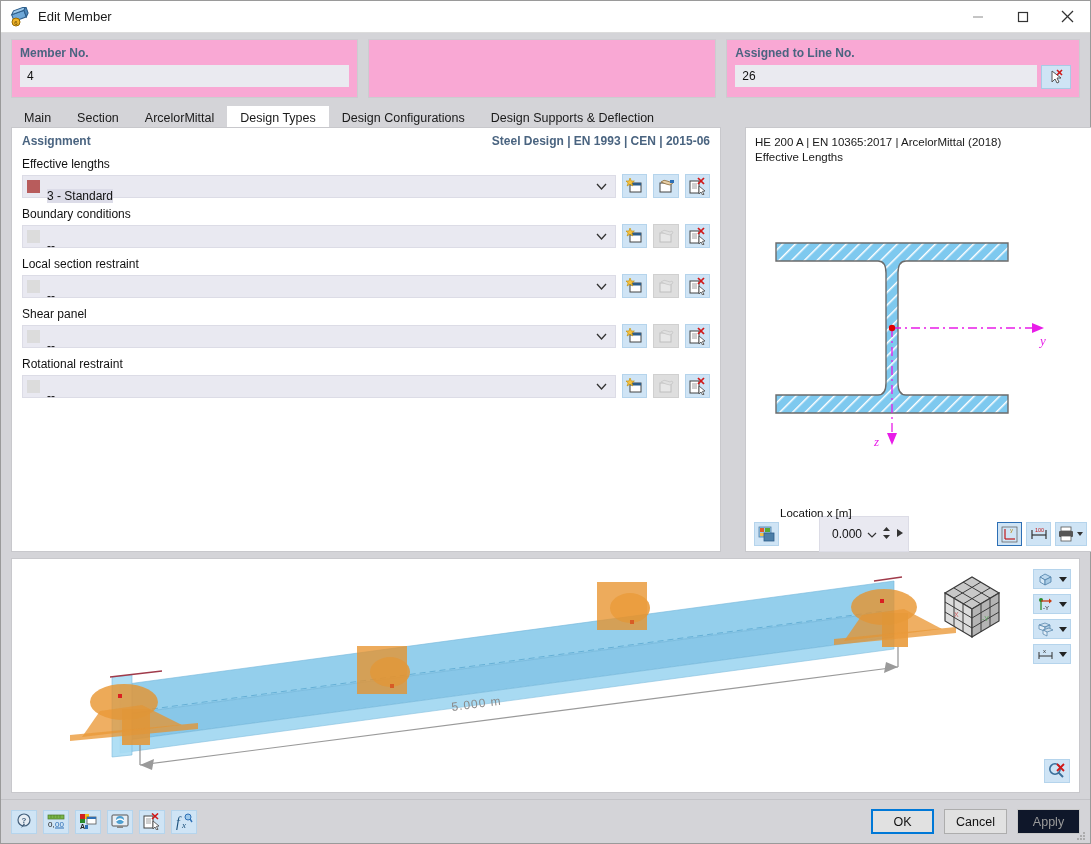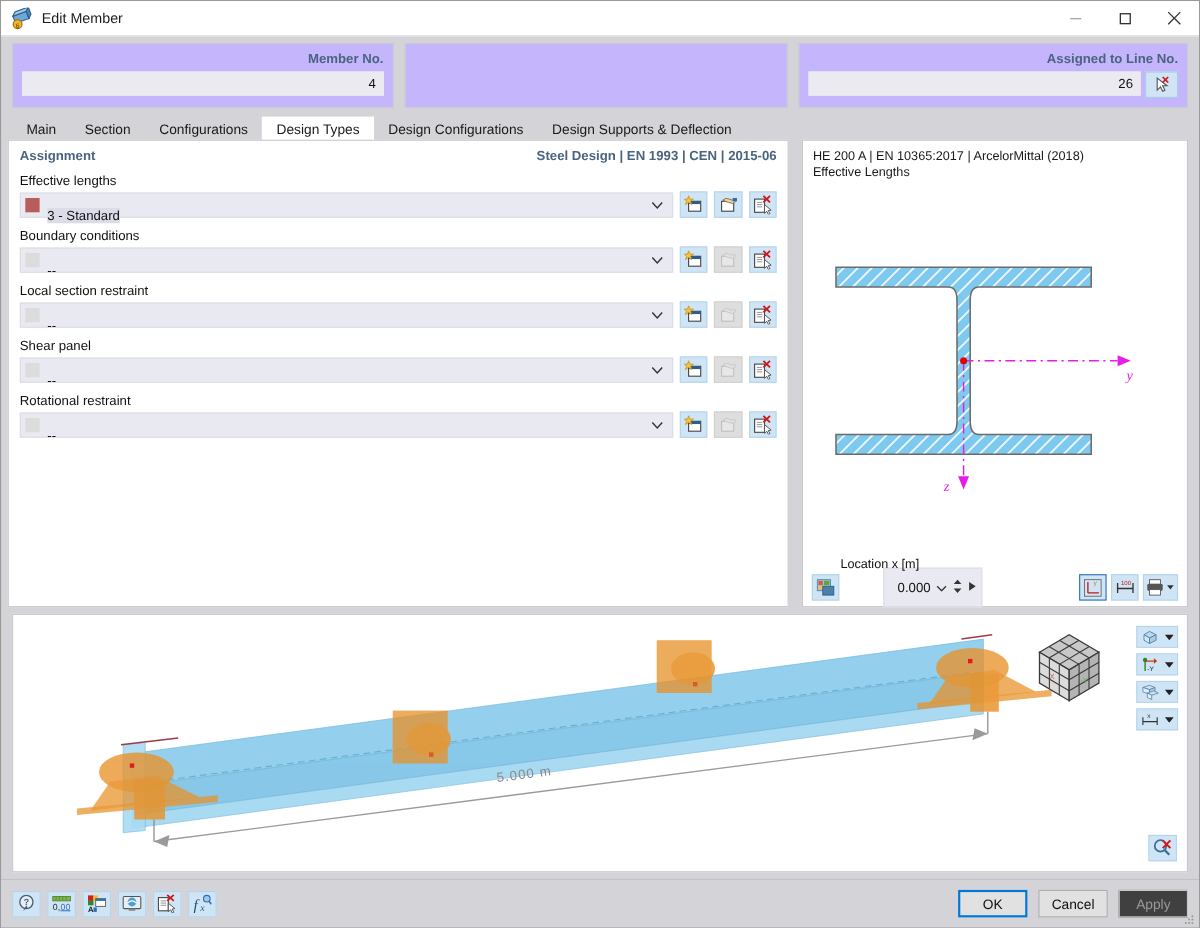--- a/index.html
+++ b/index.html
@@ -37,23 +37,23 @@
     color: #333;
   }
 
   
   .headerrow {
     display: flex; gap: 10px;
     padding: 6px 10px 4px 10px;
     flex: 0 0 auto;
   }
   .hgroup {
-    background: #c4b5fd; border: 1px solid #ccccd0;
+    background: #f9a8d4; border: 1px solid #ccccd0;
     padding: 6px 8px 8px 8px;
-    display: flex; flex-direction: column; text-align: right;
+    display: flex; flex-direction: column;
   }
   .hgroup.g1 { width: 348px; }
   .hgroup.g2 { width: 350px; }
   .hgroup.g3 { width: 355px; }
   .hlabel {
     color: #4a6480; font-weight: bold; font-size: 12px;
     margin-bottom: 5px;
   }
   .hfieldwrap { display: flex; align-items: stretch; gap: 4px; }
   .hfield {
@@ -72,21 +72,21 @@
     flex: 0 0 auto;
   }
   .tab {
     padding: 4px 12px 5px 12px; font-size: 12.5px; color: #1a1a1a;
     background: #d4d4d8; border: 1px solid transparent; border-bottom: none;
     position: relative; top: 1px;
   }
   .tab.active { background: #ffffff; }
 
   
-  .bodywrap { display: flex; gap: 12px; padding: 0 10px; flex: 0 0 425px; justify-content: flex-end; }
+  .bodywrap { display: flex; gap: 24px; padding: 0 10px; flex: 0 0 425px; }
   .leftpanel {
     width: 710px; background: #ffffff; border: 1px solid #c8c8cc;
     padding: 6px 10px 8px 10px; position: relative;
   }
   .asgrow { display: flex; justify-content: space-between; margin-bottom: 9px; }
   .assignment { color: #4a6480; font-weight: bold; font-size: 12px; }
   .standard { color: #4a6480; font-weight: bold; font-size: 12px; }
 
   .formrow { margin-bottom: 9px; }
   .flabel { font-size: 12px; color: #111; margin-bottom: 3px; }
@@ -155,21 +155,21 @@
     width: 26px; height: 24px; background: #cfe4f5; border: 1px solid #b5d4ec;
     display: flex; align-items: center; justify-content: center; position: relative;
   }
   .dlgbtns { margin-left: auto; display: flex; gap: 10px; }
   .dbtn {
     width: 63px; height: 25px; font-size: 12.5px; color: #111;
     background: #e1e1e1; border: 1px solid #adadad;
     display: flex; align-items: center; justify-content: center;
   }
   .dbtn.primary { border: 2px solid #0078d7; background: #e1e1e1; }
-  .dbtn.disabled { color: #9a9a9a; background: #404040; border-color: #c8c8c8; }
+  .dbtn.disabled { color: #9a9a9a; background: #0f172a; border-color: #c8c8c8; }
   .grip { position: absolute; right: 4px; bottom: 3px; width: 10px; height: 10px; }
 </style>
 </head>
 <body>
 
 <div class="window">
 
   <div class="titlebar">
     <div class="appicon">
       <svg width="20" height="20" viewBox="0 0 20 20">
@@ -224,21 +224,21 @@
             <line x1="15" y1="2" x2="10" y2="7" stroke="#d01818" stroke-width="1.6"></line>
           </svg>
         </div>
       </div>
     </div>
   </div>
 
   <div class="tabsbar">
     <div class="tab">Main</div>
     <div class="tab">Section</div>
-    <div class="tab">Configurations</div>
+    <div class="tab">ArcelorMittal</div>
     <div class="tab active">Design Types</div>
     <div class="tab">Design Configurations</div>
     <div class="tab">Design Supports &amp; Deflection</div>
   </div>
 
   <div class="bodywrap">
 
     <div class="leftpanel">
       <div class="asgrow">
         <div class="assignment">Assignment</div>

